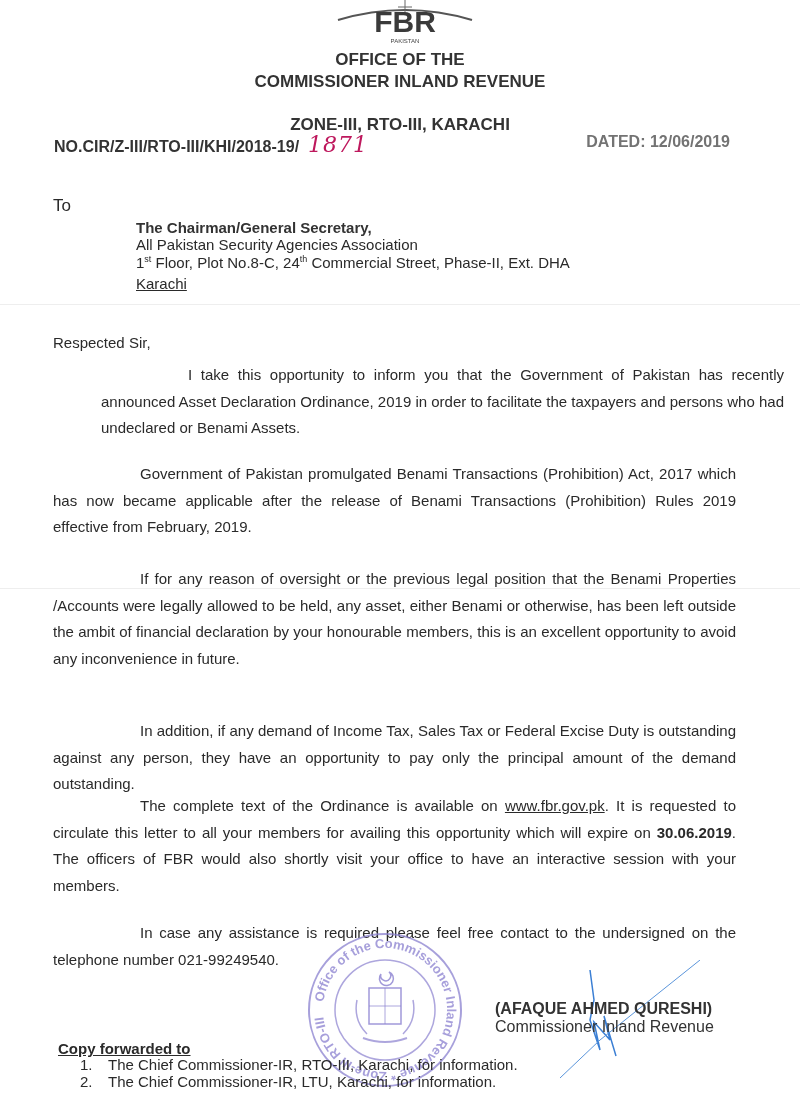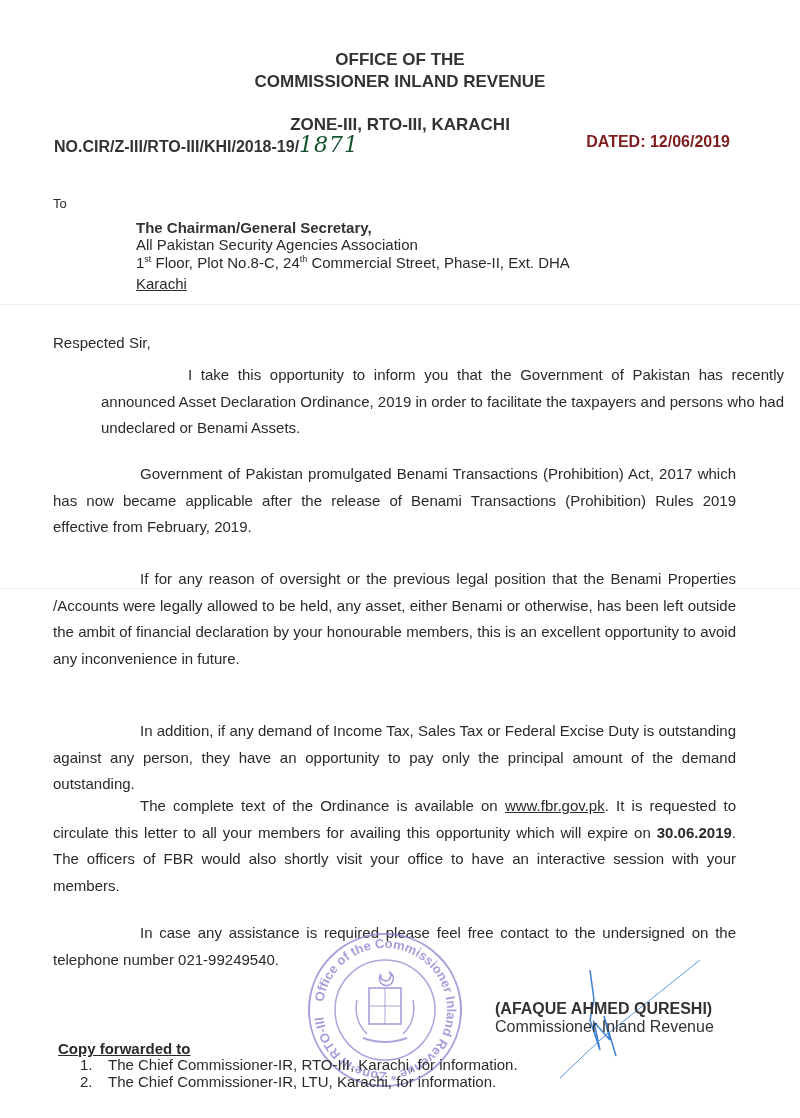--- a/index.html
+++ b/index.html
@@ -12,23 +12,23 @@
   .logo { position: absolute; left: 330px; top: 0px; width: 150px; height: 48px; }
   .logo .fbr { position: absolute; left: 0; width: 150px; top: 5px; text-align: center; font-weight: bold; font-size: 30px; letter-spacing: 0px; color: #3a3a3a; font-family: "Liberation Sans", sans-serif; }
   .logo .pak { position: absolute; left: 0; width: 150px; top: 38px; text-align: center; font-size: 6px; color: #444; }
   .logo svg { position: absolute; left: 0; top: 0; }
   
   .office { position: absolute; left: 0; width: 800px; text-align: center; font-weight: bold; font-size: 17px; color: #333; }
   .office.l1 { top: 50px; }
   .office.l2 { top: 72px; }
   .office.l3 { top: 94px; margin-top: 21px; }
   .refline { position: absolute; top: 132px; left: 54px; font-weight: bold; font-size: 16px; color: #333; }
-  .refnum { font-family: "DejaVu Serif", serif; font-weight: normal; font-style: italic; font-size: 22px; color: #14532d; margin-left: 0; letter-spacing: 1px; }
-  .dated { position: absolute; top: 133px; right: 70px; font-weight: bold; font-size: 16px; color: #7f1d1d; }
-  .to { position: absolute; top: 196px; left: 53px; font-size: 13px; }
+  .refnum { font-family: "DejaVu Serif", serif; font-weight: normal; font-style: italic; font-size: 22px; color: #be185d; margin-left: 9px; letter-spacing: 1px; }
+  .dated { position: absolute; top: 133px; right: 70px; font-weight: bold; font-size: 16px; color: #737373; }
+  .to { position: absolute; top: 196px; left: 53px; font-size: 17px; }
   .addr { position: absolute; left: 136px; font-size: 15px; }
   .addr.a1 { top: 219px; font-weight: bold; color: #333; }
   .addr.a2 { top: 236px; }
   .addr.a3 { top: 254px; }
   .addr.a4 { top: 275px; text-decoration: underline; }
   .addr sup { font-size: 9px; }
   .salute { position: absolute; top: 334px; left: 53px; font-size: 15px; text-align: center; }
   .para { position: absolute; left: 53px; width: 683px; font-size: 15px; line-height: 26.5px; text-align: justify; text-indent: 87px; }
   .p1 { top: 362px; margin-left: 48px; }
   .p2 { top: 461px; }
@@ -52,20 +52,29 @@
   .scanline { position: absolute; height: 1px; background: #eee; }
 </style>
 </head>
 <body>
 
 <div class="page">
 
   <div class="scanline" style="left:0;top:304px;width:800px;"></div>
   <div class="scanline" style="left:0;top:588px;width:800px;"></div>
 
+  <div class="logo">
+    <svg width="150" height="48">
+      <path d="M8 20 Q75 0 142 20" stroke="#555" stroke-width="2" fill="none"></path>
+      <line x1="75" y1="0" x2="75" y2="14" stroke="#666" stroke-width="1"></line>
+      <line x1="68" y1="7" x2="82" y2="7" stroke="#666" stroke-width="1"></line>
+    </svg>
+    <div class="fbr">FBR</div>
+    <div class="pak">PAKISTAN</div>
+  </div>
 
   <div class="office l1">OFFICE OF THE</div>
   <div class="office l2">COMMISSIONER INLAND REVENUE</div>
   <div class="office l3">ZONE-III, RTO-III, KARACHI</div>
 
   <div class="refline">
     <span>NO.CIR/Z-III/RTO-III/KHI/2018-19/</span><span class="refnum">1871</span>
   </div>
   <div class="dated">DATED: 12/06/2019</div>
 

